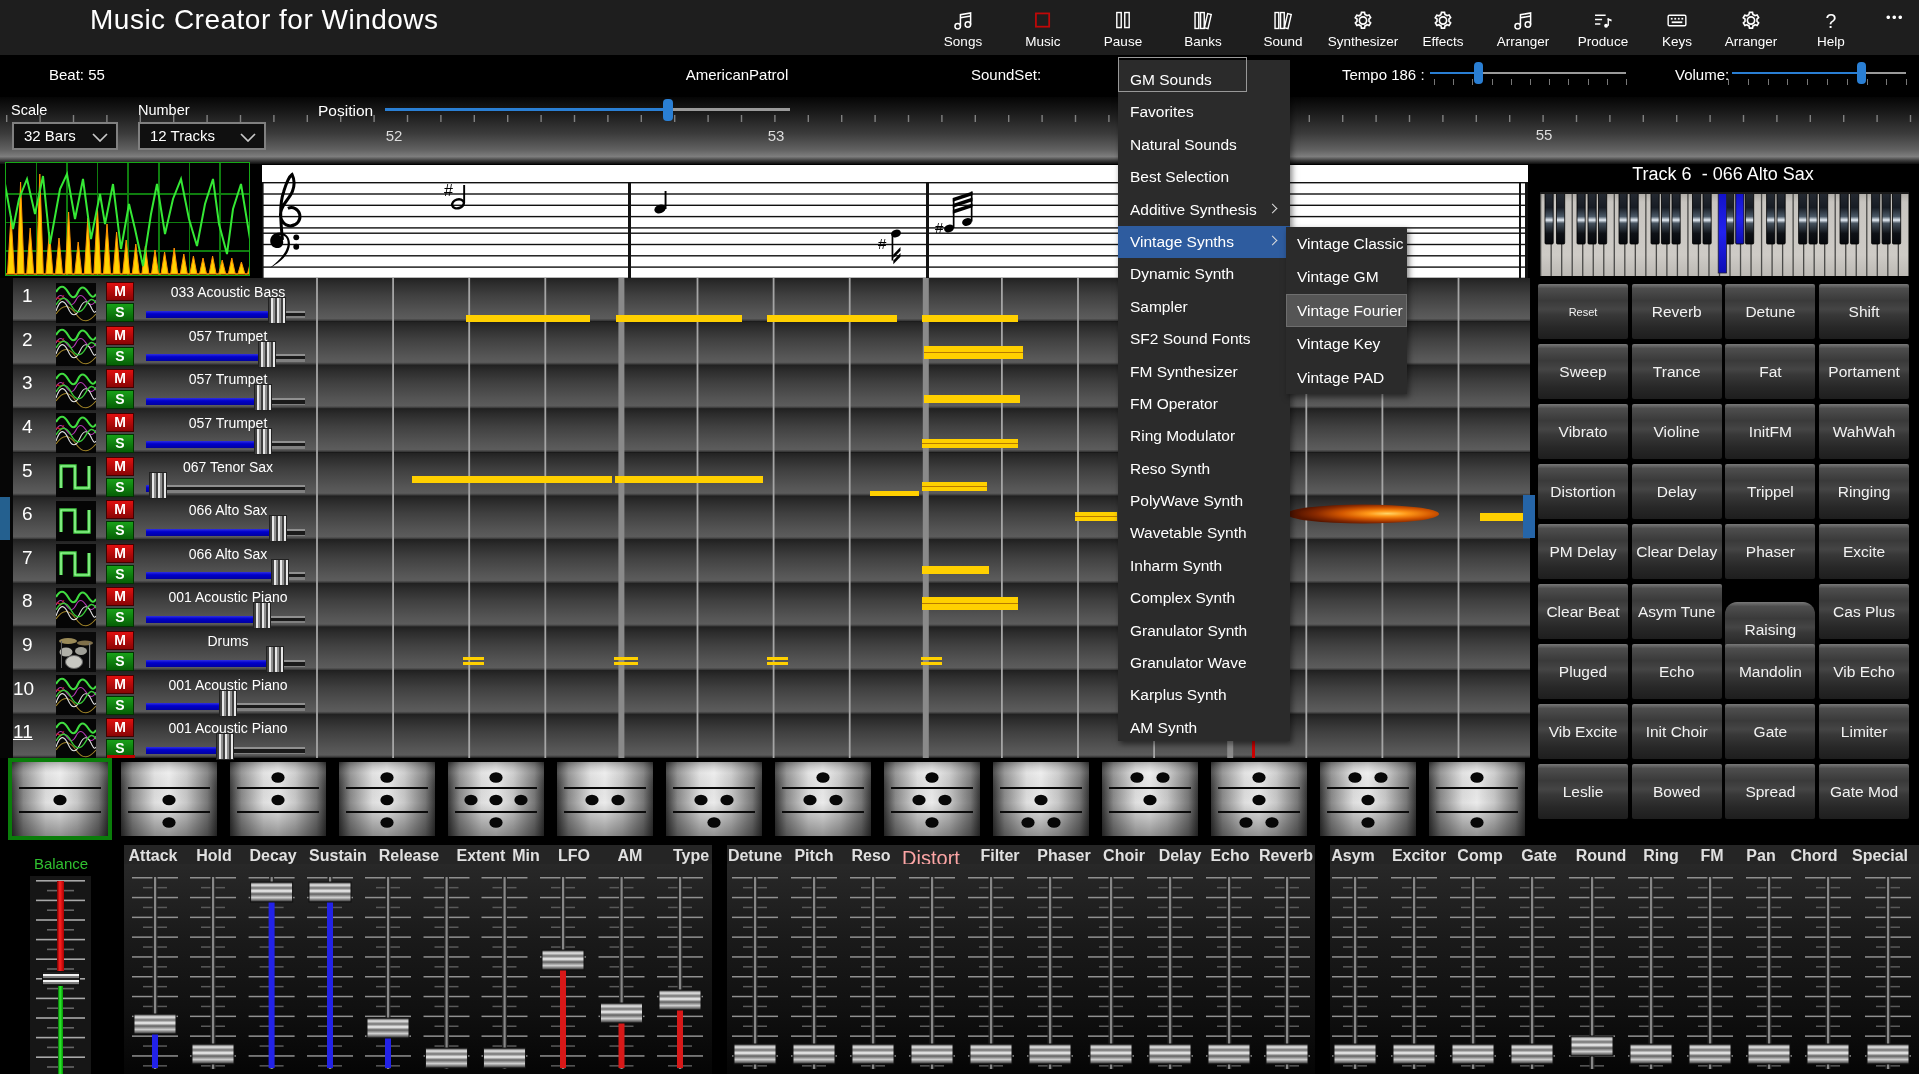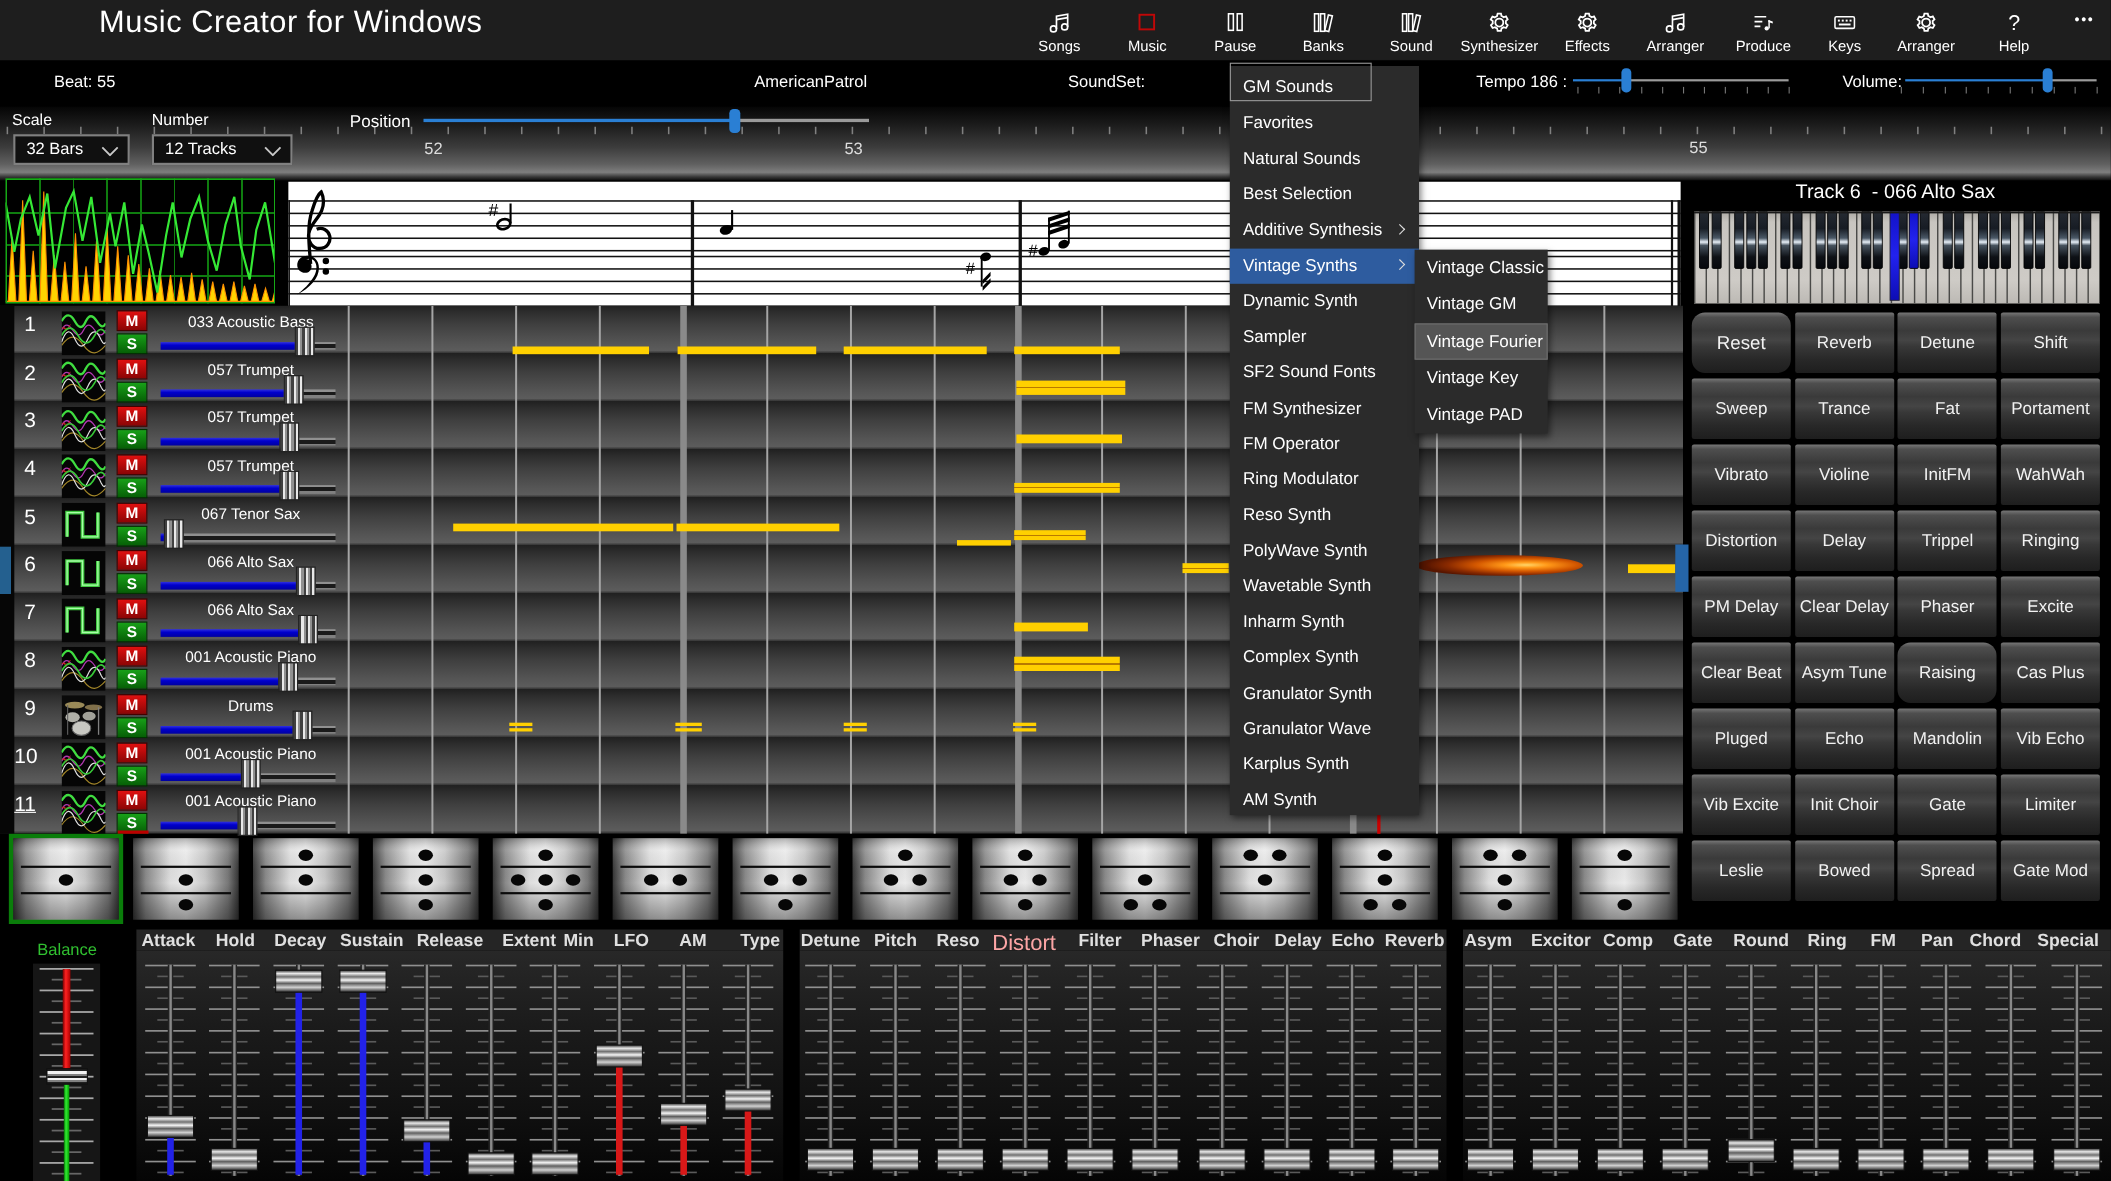--- a/index.html
+++ b/index.html
@@ -576,21 +576,21 @@
       <path d="M0 9 C4 2 8 2 12 9 C16 16 19 16 22 9 C25 3 28 3 32 9 C36 15 38 15 40 11" fill="none" stroke="#40dc40" stroke-width="2.1"></path>
       <path d="M0 22 C5 13 10 13 15 22 C20 31 25 31 30 22 C34 15 37 15 40 20" fill="none" stroke="#38c838" stroke-width="1.5"></path>
     </svg></div>
 <div class="ab" style="left:106px;top:718.3999999999999px;width:28px;height:19px;background:linear-gradient(180deg,#e01010,#8a0505);border:1px solid #400;color:#fff;font-size:14px;font-weight:bold;text-align:center;padding-top:0px">M</div>
 <div class="ab" style="left:106px;top:739.3999999999999px;width:28px;height:19px;background:linear-gradient(180deg,#18a018,#065f06);border:1px solid #030;color:#fff;font-size:14px;font-weight:bold;text-align:center;padding-top:0px">S</div>
 <div class="tx" style="left:228px;top:720.3999999999999px;font-size:14px;color:#fff;transform:translateX(-50%);">001 Acoustic Piano</div>
 <div class="ab" style="left:146px;top:746.8999999999999px;width:70px;height:7px;background:linear-gradient(180deg,#3030e0,#0000cc 40%,#0000a0)"></div>
 <div class="ab" style="left:234px;top:746.8999999999999px;width:71px;height:7.5px;background:linear-gradient(180deg,#909090 0 2px,#1a1a1a 2px 5.5px,#808080 5.5px)"></div>
 <div class="ab" style="left:216px;top:733.3999999999999px;width:18px;height:27px;background:repeating-linear-gradient(90deg,#404040 0 2px,#e8e8e8 2px 4px,#909090 4px 6px);border:1px solid #222"></div>
 <div class="ab" style="left:107px;top:755px;width:28px;height:3px;background:#b00"></div>
-<div class="ab" style="left:1538.0px;top:284px;width:90px;height:55px;background:linear-gradient(180deg,#787878 0%,#4e4e4e 8%,#3a3a3a 30%,#454545 46%,#383838 56%,#282828 78%,#1e1e1e 100%);border-radius:12px;color:#f2f2f2;font-size:17px;white-space:nowrap;display:flex;align-items:center;justify-content:center">Reset</div>
+<div class="ab" style="left:1538.0px;top:284px;width:90px;height:55px;background:linear-gradient(180deg,#787878 0%,#4e4e4e 8%,#3a3a3a 30%,#454545 46%,#383838 56%,#282828 78%,#1e1e1e 100%);border-radius:2px;color:#f2f2f2;font-size:11px;white-space:nowrap;display:flex;align-items:center;justify-content:center">Reset</div>
 <div class="ab" style="left:1631.7px;top:284px;width:90px;height:55px;background:linear-gradient(180deg,#787878 0%,#4e4e4e 8%,#3a3a3a 30%,#454545 46%,#383838 56%,#282828 78%,#1e1e1e 100%);border-radius:2px;color:#f2f2f2;font-size:15.5px;white-space:nowrap;display:flex;align-items:center;justify-content:center">Reverb</div>
 <div class="ab" style="left:1725.4px;top:284px;width:90px;height:55px;background:linear-gradient(180deg,#787878 0%,#4e4e4e 8%,#3a3a3a 30%,#454545 46%,#383838 56%,#282828 78%,#1e1e1e 100%);border-radius:2px;color:#f2f2f2;font-size:15.5px;white-space:nowrap;display:flex;align-items:center;justify-content:center">Detune</div>
 <div class="ab" style="left:1819.1px;top:284px;width:90px;height:55px;background:linear-gradient(180deg,#787878 0%,#4e4e4e 8%,#3a3a3a 30%,#454545 46%,#383838 56%,#282828 78%,#1e1e1e 100%);border-radius:2px;color:#f2f2f2;font-size:15.5px;white-space:nowrap;display:flex;align-items:center;justify-content:center">Shift</div>
 <div class="ab" style="left:1538.0px;top:344px;width:90px;height:55px;background:linear-gradient(180deg,#787878 0%,#4e4e4e 8%,#3a3a3a 30%,#454545 46%,#383838 56%,#282828 78%,#1e1e1e 100%);border-radius:2px;color:#f2f2f2;font-size:15.5px;white-space:nowrap;display:flex;align-items:center;justify-content:center">Sweep</div>
 <div class="ab" style="left:1631.7px;top:344px;width:90px;height:55px;background:linear-gradient(180deg,#787878 0%,#4e4e4e 8%,#3a3a3a 30%,#454545 46%,#383838 56%,#282828 78%,#1e1e1e 100%);border-radius:2px;color:#f2f2f2;font-size:15.5px;white-space:nowrap;display:flex;align-items:center;justify-content:center">Trance</div>
 <div class="ab" style="left:1725.4px;top:344px;width:90px;height:55px;background:linear-gradient(180deg,#787878 0%,#4e4e4e 8%,#3a3a3a 30%,#454545 46%,#383838 56%,#282828 78%,#1e1e1e 100%);border-radius:2px;color:#f2f2f2;font-size:15.5px;white-space:nowrap;display:flex;align-items:center;justify-content:center">Fat</div>
 <div class="ab" style="left:1819.1px;top:344px;width:90px;height:55px;background:linear-gradient(180deg,#787878 0%,#4e4e4e 8%,#3a3a3a 30%,#454545 46%,#383838 56%,#282828 78%,#1e1e1e 100%);border-radius:2px;color:#f2f2f2;font-size:15.5px;white-space:nowrap;display:flex;align-items:center;justify-content:center">Portament</div>
 <div class="ab" style="left:1538.0px;top:404px;width:90px;height:55px;background:linear-gradient(180deg,#787878 0%,#4e4e4e 8%,#3a3a3a 30%,#454545 46%,#383838 56%,#282828 78%,#1e1e1e 100%);border-radius:2px;color:#f2f2f2;font-size:15.5px;white-space:nowrap;display:flex;align-items:center;justify-content:center">Vibrato</div>
 <div class="ab" style="left:1631.7px;top:404px;width:90px;height:55px;background:linear-gradient(180deg,#787878 0%,#4e4e4e 8%,#3a3a3a 30%,#454545 46%,#383838 56%,#282828 78%,#1e1e1e 100%);border-radius:2px;color:#f2f2f2;font-size:15.5px;white-space:nowrap;display:flex;align-items:center;justify-content:center">Violine</div>
 <div class="ab" style="left:1725.4px;top:404px;width:90px;height:55px;background:linear-gradient(180deg,#787878 0%,#4e4e4e 8%,#3a3a3a 30%,#454545 46%,#383838 56%,#282828 78%,#1e1e1e 100%);border-radius:2px;color:#f2f2f2;font-size:15.5px;white-space:nowrap;display:flex;align-items:center;justify-content:center">InitFM</div>
@@ -598,21 +598,21 @@
 <div class="ab" style="left:1538.0px;top:464px;width:90px;height:55px;background:linear-gradient(180deg,#787878 0%,#4e4e4e 8%,#3a3a3a 30%,#454545 46%,#383838 56%,#282828 78%,#1e1e1e 100%);border-radius:2px;color:#f2f2f2;font-size:15.5px;white-space:nowrap;display:flex;align-items:center;justify-content:center">Distortion</div>
 <div class="ab" style="left:1631.7px;top:464px;width:90px;height:55px;background:linear-gradient(180deg,#787878 0%,#4e4e4e 8%,#3a3a3a 30%,#454545 46%,#383838 56%,#282828 78%,#1e1e1e 100%);border-radius:2px;color:#f2f2f2;font-size:15.5px;white-space:nowrap;display:flex;align-items:center;justify-content:center">Delay</div>
 <div class="ab" style="left:1725.4px;top:464px;width:90px;height:55px;background:linear-gradient(180deg,#787878 0%,#4e4e4e 8%,#3a3a3a 30%,#454545 46%,#383838 56%,#282828 78%,#1e1e1e 100%);border-radius:2px;color:#f2f2f2;font-size:15.5px;white-space:nowrap;display:flex;align-items:center;justify-content:center">Trippel</div>
 <div class="ab" style="left:1819.1px;top:464px;width:90px;height:55px;background:linear-gradient(180deg,#787878 0%,#4e4e4e 8%,#3a3a3a 30%,#454545 46%,#383838 56%,#282828 78%,#1e1e1e 100%);border-radius:2px;color:#f2f2f2;font-size:15.5px;white-space:nowrap;display:flex;align-items:center;justify-content:center">Ringing</div>
 <div class="ab" style="left:1538.0px;top:524px;width:90px;height:55px;background:linear-gradient(180deg,#787878 0%,#4e4e4e 8%,#3a3a3a 30%,#454545 46%,#383838 56%,#282828 78%,#1e1e1e 100%);border-radius:2px;color:#f2f2f2;font-size:15.5px;white-space:nowrap;display:flex;align-items:center;justify-content:center">PM Delay</div>
 <div class="ab" style="left:1631.7px;top:524px;width:90px;height:55px;background:linear-gradient(180deg,#787878 0%,#4e4e4e 8%,#3a3a3a 30%,#454545 46%,#383838 56%,#282828 78%,#1e1e1e 100%);border-radius:2px;color:#f2f2f2;font-size:15.5px;white-space:nowrap;display:flex;align-items:center;justify-content:center">Clear Delay</div>
 <div class="ab" style="left:1725.4px;top:524px;width:90px;height:55px;background:linear-gradient(180deg,#787878 0%,#4e4e4e 8%,#3a3a3a 30%,#454545 46%,#383838 56%,#282828 78%,#1e1e1e 100%);border-radius:2px;color:#f2f2f2;font-size:15.5px;white-space:nowrap;display:flex;align-items:center;justify-content:center">Phaser</div>
 <div class="ab" style="left:1819.1px;top:524px;width:90px;height:55px;background:linear-gradient(180deg,#787878 0%,#4e4e4e 8%,#3a3a3a 30%,#454545 46%,#383838 56%,#282828 78%,#1e1e1e 100%);border-radius:2px;color:#f2f2f2;font-size:15.5px;white-space:nowrap;display:flex;align-items:center;justify-content:center">Excite</div>
 <div class="ab" style="left:1538.0px;top:584px;width:90px;height:55px;background:linear-gradient(180deg,#787878 0%,#4e4e4e 8%,#3a3a3a 30%,#454545 46%,#383838 56%,#282828 78%,#1e1e1e 100%);border-radius:2px;color:#f2f2f2;font-size:15.5px;white-space:nowrap;display:flex;align-items:center;justify-content:center">Clear Beat</div>
 <div class="ab" style="left:1631.7px;top:584px;width:90px;height:55px;background:linear-gradient(180deg,#787878 0%,#4e4e4e 8%,#3a3a3a 30%,#454545 46%,#383838 56%,#282828 78%,#1e1e1e 100%);border-radius:2px;color:#f2f2f2;font-size:15.5px;white-space:nowrap;display:flex;align-items:center;justify-content:center">Asym Tune</div>
-<div class="ab" style="left:1725.4px;top:584px;width:90px;height:55px;background:linear-gradient(180deg,#787878 0%,#4e4e4e 8%,#3a3a3a 30%,#454545 46%,#383838 56%,#282828 78%,#1e1e1e 100%);border-radius:12px;color:#f2f2f2;font-size:15.5px;white-space:nowrap;display:flex;align-items:center;justify-content:center">Raising</div>
+<div class="ab" style="left:1725.4px;top:602px;width:90px;height:55px;background:linear-gradient(180deg,#787878 0%,#4e4e4e 8%,#3a3a3a 30%,#454545 46%,#383838 56%,#282828 78%,#1e1e1e 100%);border-radius:12px;color:#f2f2f2;font-size:15.5px;white-space:nowrap;display:flex;align-items:center;justify-content:center">Raising</div>
 <div class="ab" style="left:1819.1px;top:584px;width:90px;height:55px;background:linear-gradient(180deg,#787878 0%,#4e4e4e 8%,#3a3a3a 30%,#454545 46%,#383838 56%,#282828 78%,#1e1e1e 100%);border-radius:2px;color:#f2f2f2;font-size:15.5px;white-space:nowrap;display:flex;align-items:center;justify-content:center">Cas Plus</div>
 <div class="ab" style="left:1538.0px;top:644px;width:90px;height:55px;background:linear-gradient(180deg,#787878 0%,#4e4e4e 8%,#3a3a3a 30%,#454545 46%,#383838 56%,#282828 78%,#1e1e1e 100%);border-radius:2px;color:#f2f2f2;font-size:15.5px;white-space:nowrap;display:flex;align-items:center;justify-content:center">Pluged</div>
 <div class="ab" style="left:1631.7px;top:644px;width:90px;height:55px;background:linear-gradient(180deg,#787878 0%,#4e4e4e 8%,#3a3a3a 30%,#454545 46%,#383838 56%,#282828 78%,#1e1e1e 100%);border-radius:2px;color:#f2f2f2;font-size:15.5px;white-space:nowrap;display:flex;align-items:center;justify-content:center">Echo</div>
 <div class="ab" style="left:1725.4px;top:644px;width:90px;height:55px;background:linear-gradient(180deg,#787878 0%,#4e4e4e 8%,#3a3a3a 30%,#454545 46%,#383838 56%,#282828 78%,#1e1e1e 100%);border-radius:2px;color:#f2f2f2;font-size:15.5px;white-space:nowrap;display:flex;align-items:center;justify-content:center">Mandolin</div>
 <div class="ab" style="left:1819.1px;top:644px;width:90px;height:55px;background:linear-gradient(180deg,#787878 0%,#4e4e4e 8%,#3a3a3a 30%,#454545 46%,#383838 56%,#282828 78%,#1e1e1e 100%);border-radius:2px;color:#f2f2f2;font-size:15.5px;white-space:nowrap;display:flex;align-items:center;justify-content:center">Vib Echo</div>
 <div class="ab" style="left:1538.0px;top:704px;width:90px;height:55px;background:linear-gradient(180deg,#787878 0%,#4e4e4e 8%,#3a3a3a 30%,#454545 46%,#383838 56%,#282828 78%,#1e1e1e 100%);border-radius:2px;color:#f2f2f2;font-size:15.5px;white-space:nowrap;display:flex;align-items:center;justify-content:center">Vib Excite</div>
 <div class="ab" style="left:1631.7px;top:704px;width:90px;height:55px;background:linear-gradient(180deg,#787878 0%,#4e4e4e 8%,#3a3a3a 30%,#454545 46%,#383838 56%,#282828 78%,#1e1e1e 100%);border-radius:2px;color:#f2f2f2;font-size:15.5px;white-space:nowrap;display:flex;align-items:center;justify-content:center">Init Choir</div>
 <div class="ab" style="left:1725.4px;top:704px;width:90px;height:55px;background:linear-gradient(180deg,#787878 0%,#4e4e4e 8%,#3a3a3a 30%,#454545 46%,#383838 56%,#282828 78%,#1e1e1e 100%);border-radius:2px;color:#f2f2f2;font-size:15.5px;white-space:nowrap;display:flex;align-items:center;justify-content:center">Gate</div>
 <div class="ab" style="left:1819.1px;top:704px;width:90px;height:55px;background:linear-gradient(180deg,#787878 0%,#4e4e4e 8%,#3a3a3a 30%,#454545 46%,#383838 56%,#282828 78%,#1e1e1e 100%);border-radius:2px;color:#f2f2f2;font-size:15.5px;white-space:nowrap;display:flex;align-items:center;justify-content:center">Limiter</div>
 <div class="ab" style="left:1538.0px;top:764px;width:90px;height:55px;background:linear-gradient(180deg,#787878 0%,#4e4e4e 8%,#3a3a3a 30%,#454545 46%,#383838 56%,#282828 78%,#1e1e1e 100%);border-radius:2px;color:#f2f2f2;font-size:15.5px;white-space:nowrap;display:flex;align-items:center;justify-content:center">Leslie</div>

